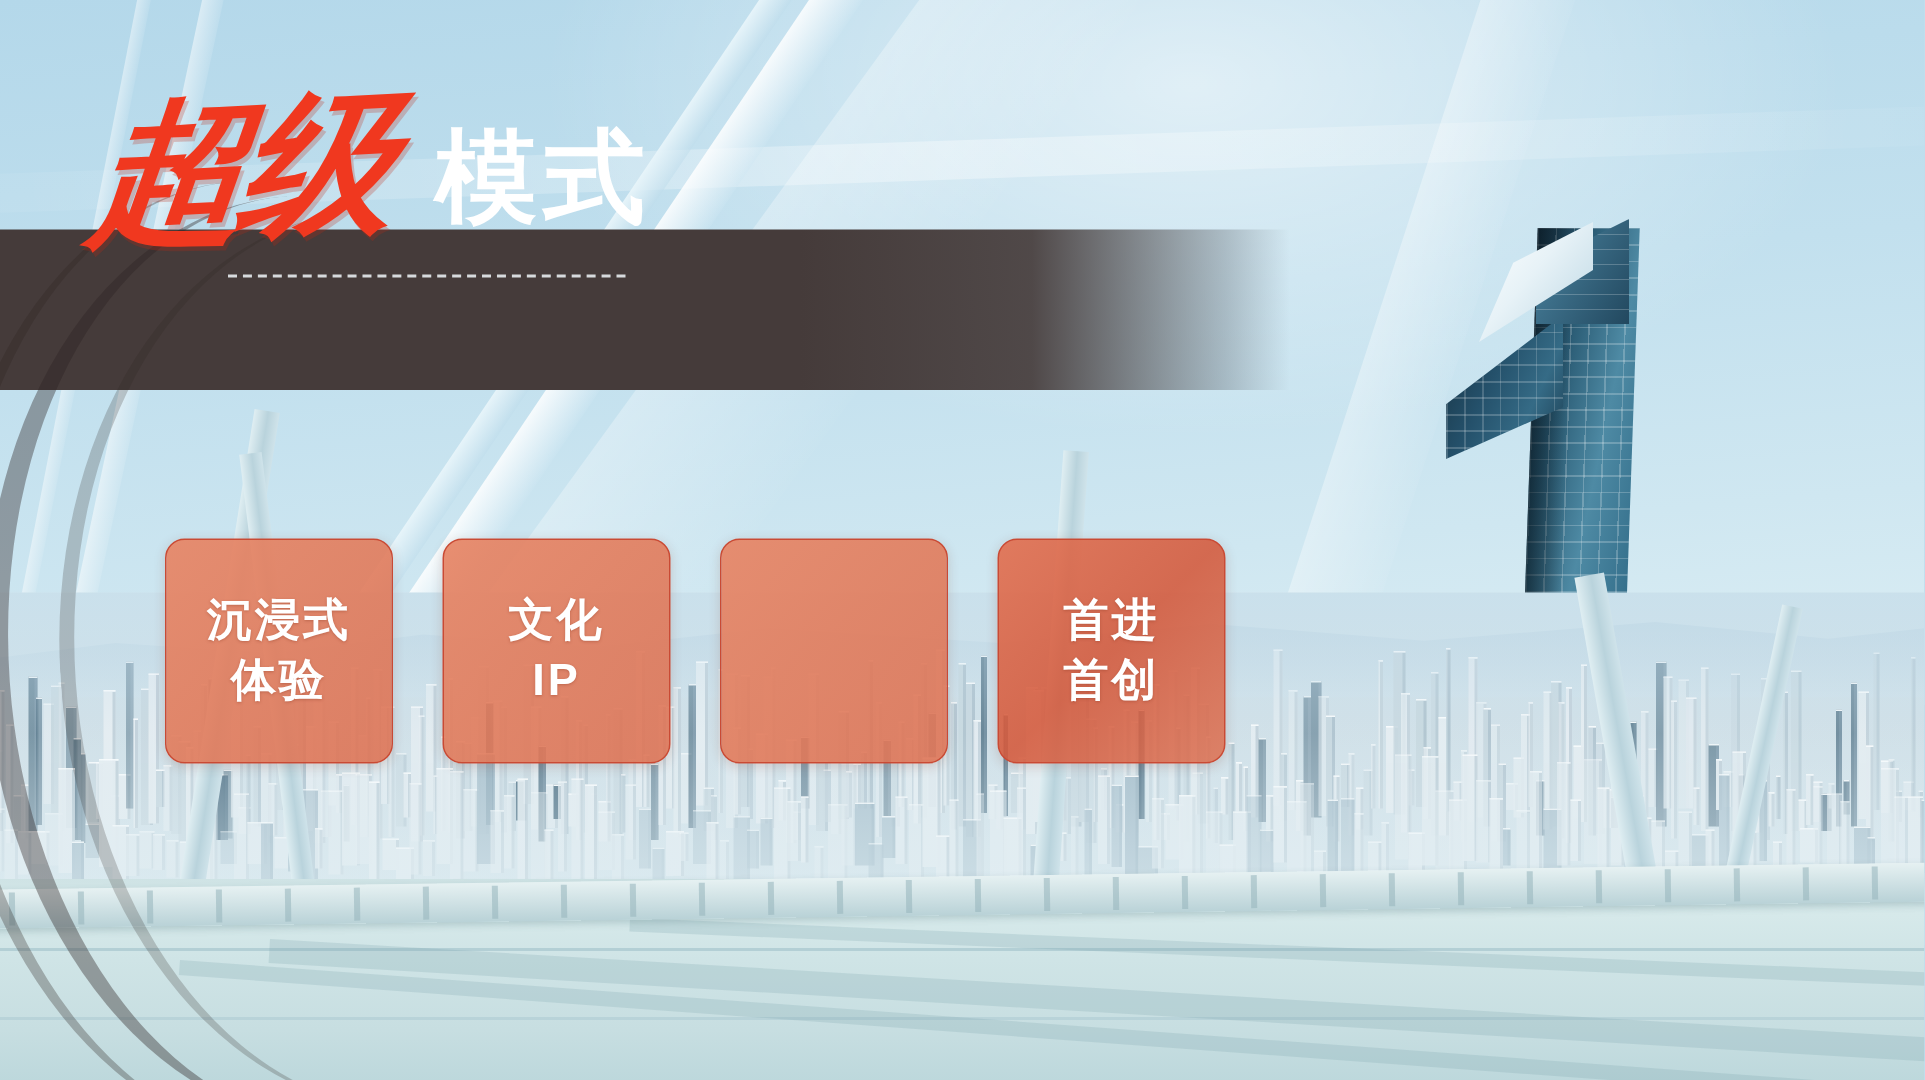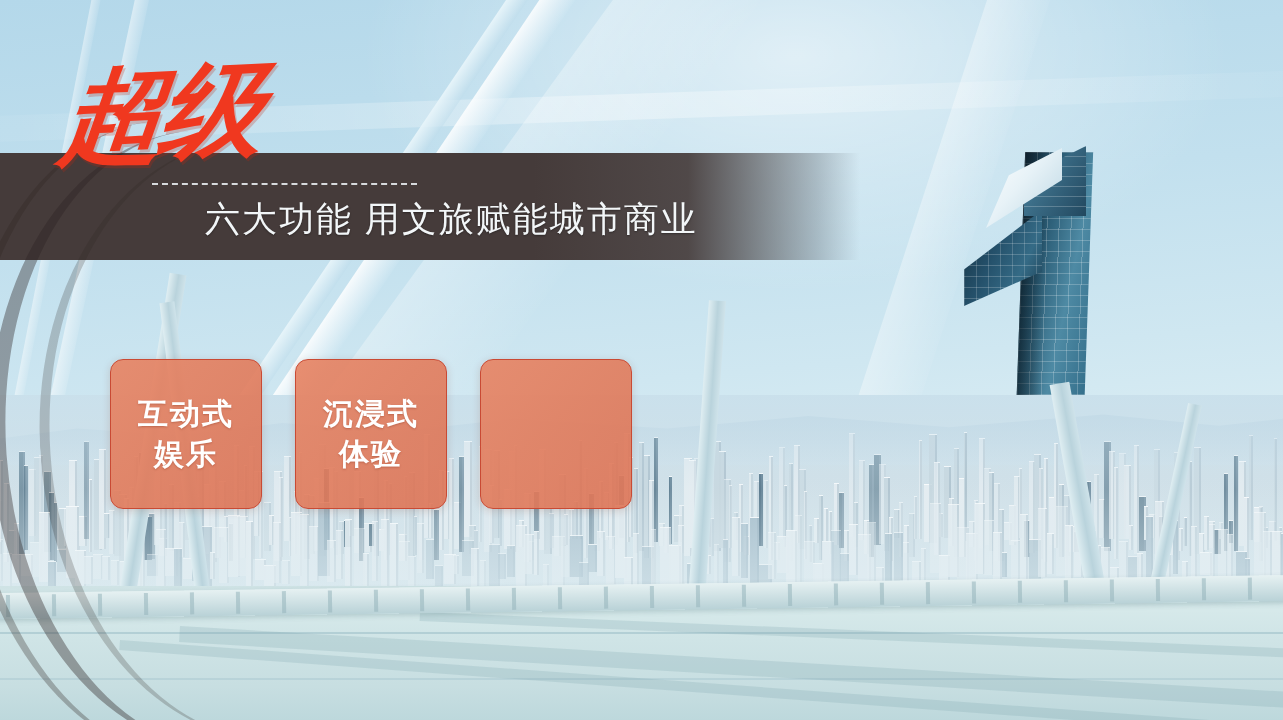--- a/index.html
+++ b/index.html
@@ -663,31 +663,35 @@
       <div class="post" style="left: 1288px;"></div>
     </div>
 
   <div class="banner"></div>
   <div class="cable c1"></div>
   <div class="cable c2"></div>
   <div class="cable c3"></div>
 
   <div class="headline">
     <div class="cal">超级</div>
+    <div class="mode">模式</div>
   </div>
   <div class="divider"></div>
-  <div class="subtitle">六大功能 用文旅赋能城市商业</div>
 
 
   <div class="cards" id="cards">
-      <div class="card">
-        <div class="card-line">互动式</div>
-        <div class="card-line">娱乐</div>
-      </div>
       <div class="card">
         <div class="card-line">沉浸式</div>
         <div class="card-line">体验</div>
       </div>
       <div class="card">
+        <div class="card-line">文化</div>
+        <div class="card-line">IP</div>
+      </div>
+      <div class="card">
+      </div>
+      <div class="card last">
+        <div class="card-line">首进</div>
+        <div class="card-line">首创</div>
       </div>
     </div>
 
 </div>
 
 </body></html>

